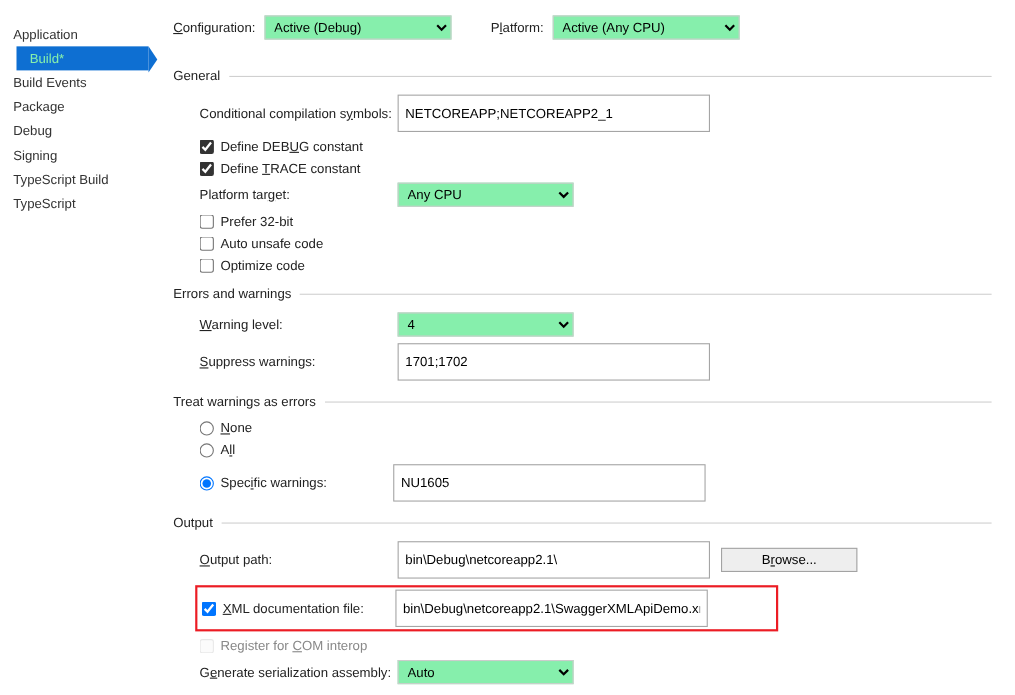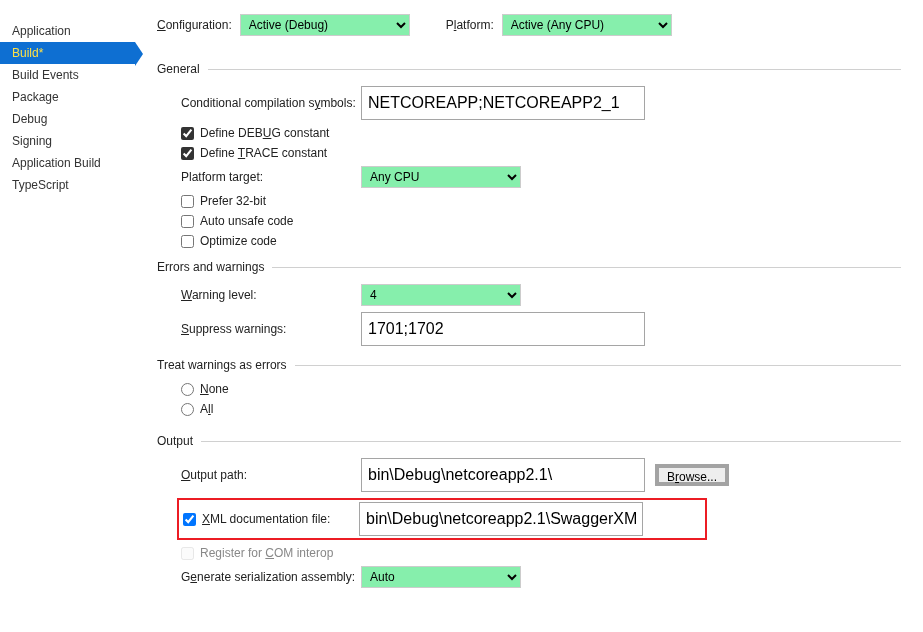--- a/index.html
+++ b/index.html
@@ -1,60 +1,60 @@
 <!DOCTYPE html>
 <html><head>
 <meta charset="utf-8">
 <style>
 * { box-sizing: border-box; margin: 0; padding: 0; }
 body { font-family: "Segoe UI", Tahoma, sans-serif; font-size: 12px; color: #333; background: #fff; width: 923px; height: 632px; overflow: hidden; display: flex; }
 .sidebar { width: 135px; padding-top: 20px; }
 .sidebar-item { padding: 4px 12px; cursor: pointer; position: relative; }
-.sidebar-item.active { background: #0e6fd2; color: #fde047; }
+.sidebar-item.active { background: #0e6fd2; color: #86efac; margin-left: 15px; }
 .sidebar-item.active::after { content: ""; position: absolute; right: -8px; top: 0; border-top: 12px solid transparent; border-bottom: 12px solid transparent; border-left: 8px solid #0e6fd2; }
 .main { flex: 1; padding: 14px 22px; overflow-y: auto; color: #222; }
 .toprow { display: flex; align-items: center; gap: 8px; margin-bottom: 26px; }
 .toprow label { white-space: nowrap; }
 select { font-family: inherit; font-size: 12px; padding: 2px 4px; border: 1px solid #ccc; background: #86efac; height: 22px; }
 select#config-select { width: 170px; }
 select#platform-select { width: 170px; }
 select.small { width: 160px; }
-input[type=text] { font-family: inherit; font-size: 16px; padding: 16px 6px; border: 1px solid #a5a5a5; height: 34px; background: #fff; }
+input[type=text] { font-family: inherit; font-size: 12px; padding: 16px 6px; border: 1px solid #a5a5a5; height: 34px; background: #fff; }
 input.wide { width: 284px; }
 input.xwide { width: 284px; }
 .section { margin-bottom: 12px; }
 .section-header { display: flex; align-items: center; margin-bottom: 10px; }
 .section-title { white-space: nowrap; padding-right: 8px; }
 .section-line { flex: 1; height: 1px; background: #d0d0d0; }
 .form-row { display: flex; align-items: center; margin-bottom: 6px; padding-left: 24px; }
 .form-label { width: 180px; flex-shrink: 0; }
 .checkbox-row { display: flex; align-items: center; margin-bottom: 6px; padding-left: 24px; gap: 6px; }
 .checkbox-row input[type=checkbox] { width: 13px; height: 13px; accent-color: #333; }
 .radio-row { display: flex; align-items: center; margin-bottom: 6px; padding-left: 24px; gap: 6px; }
 .radio-row input[type=radio] { width: 13px; height: 13px; }
 .radio-label-col { width: 170px; display: flex; align-items: center; gap: 6px; }
-.browse-btn { font-family: inherit; font-size: 12px; padding: 2px 8px; height: 22px; border: 4px solid #a3a3a3; background: #eee; cursor: pointer; margin-left: 10px; }
+.browse-btn { font-family: inherit; font-size: 12px; padding: 2px 36px; height: 22px; border: 1px solid #a3a3a3; background: #eee; cursor: pointer; margin-left: 10px; }
 .highlight-box { border: 2px solid #ec1c24; padding: 2px 4px; margin-left: 20px; margin-bottom: 6px; display: flex; align-items: center; gap: 6px; width: 530px; }
 .highlight-box .cb-lbl { width: 170px; display: flex; align-items: center; gap: 6px; }
 .disabled-row { padding-left: 24px; margin-bottom: 6px; color: #888; display: flex; align-items: center; gap: 6px; }
 .disabled-row input[type=checkbox] { opacity: 0.5; }
 .underline-letter { text-decoration: underline; }
 .xml-input { width: 284px; border: 1px solid #0078d7; height: 22px; padding: 2px 6px; font-size: 12px; }
 </style>
 </head>
 <body>
 
 <div class="sidebar">
   <div class="sidebar-item">Application</div>
   <div class="sidebar-item active">Build*</div>
   <div class="sidebar-item">Build Events</div>
   <div class="sidebar-item">Package</div>
   <div class="sidebar-item">Debug</div>
   <div class="sidebar-item">Signing</div>
-  <div class="sidebar-item">Application Build</div>
+  <div class="sidebar-item">TypeScript Build</div>
   <div class="sidebar-item">TypeScript</div>
 </div>
 
 <div class="main">
 
   <div class="toprow">
     <label><span class="underline-letter">C</span>onfiguration:</label>
     <select id="config-select">
       <option>Active (Debug)</option>
     </select>
@@ -130,20 +130,25 @@
     </div>
     <div class="radio-row">
       <input type="radio" name="treat" style="">
       <span><span class="underline-letter">N</span>one</span>
     </div>
     <div class="radio-row">
       <input type="radio" name="treat" style="">
       <span>A<span class="underline-letter">l</span>l</span>
     </div>
     <div class="radio-row">
+      <div class="radio-label-col">
+        <input type="radio" name="treat" checked="" style="">
+        <span>Spec<span class="underline-letter">i</span>fic warnings:</span>
+      </div>
+      <input type="text" class="wide" value="NU1605" style="">
     </div>
   </div>
 
   <div class="section">
     <div class="section-header">
       <div class="section-title">Output</div>
       <div class="section-line"></div>
     </div>
     <div class="form-row">
       <div class="form-label"><span class="underline-letter">O</span>utput path:</div>

